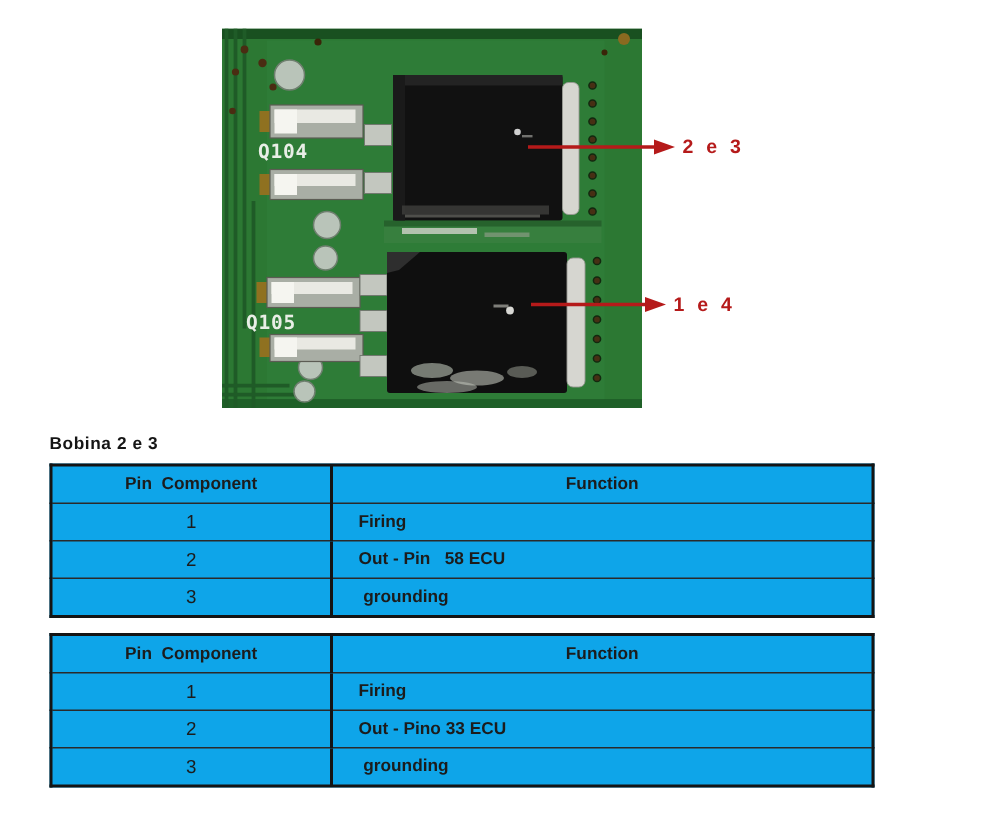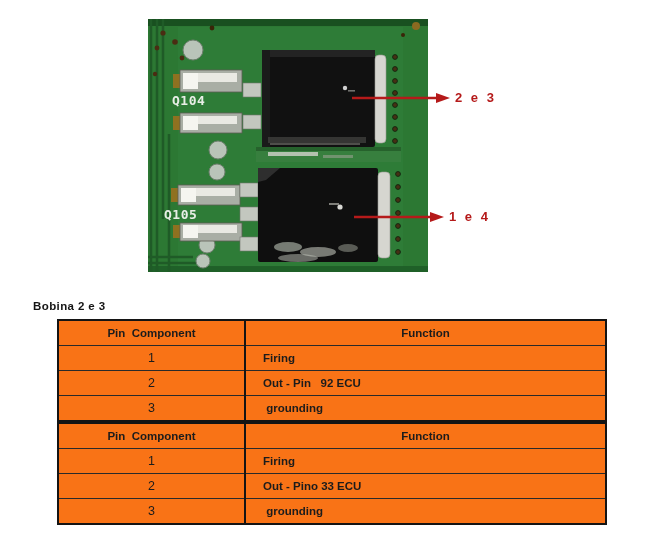--- a/index.html
+++ b/index.html
@@ -17,33 +17,33 @@
 
   
   .annotation{
     position:absolute;height:16px;display:flex;align-items:center;
   }
   .annotation .label{
     margin-left:5px;font-size:13px;font-weight:bold;color:#b51a1a;
     letter-spacing:2.5px;white-space:pre;line-height:16px;
   }
   #annotation-1{left:350px;top:90px;text-align:right;}
-  #annotation-2{left:354px;top:209px;}
+  #annotation-2{left:354px;top:195px;}
 
   
   .table-block{position:absolute;left:33px;width:604px;}
-  #table-block-1{top:300px;}
+  #table-block-1{top:290px;}
   #table-block-2{top:422px;}
   .tbl-title{
     font-size:11.5px;font-weight:bold;color:#151515;
     letter-spacing:0.4px;margin:0 0 7px 0;white-space:pre;
   }
   table.tbl{
     border-collapse:collapse;width:550px;table-layout:fixed;
-    border:2px solid #141414;background:#f97316;margin-left:24px;
+    border:2px solid #141414;background:#0ea5e9;
   }
   .tbl th,.tbl td{
     border:1px solid #2a2a2a;color:#1c1c1c;white-space:pre;
     overflow:hidden;
   }
   .tbl th{height:22px;font-size:11.5px;font-weight:bold;text-align:center;}
   .tbl td{height:22px;}
   .col-pin{width:187px;}
   td.pin{text-align:center;font-size:12.5px;font-weight:normal;border-right:2px solid #141414;}
   th.pin-h{border-right:2px solid #141414;}
@@ -202,21 +202,21 @@
           <th>Function</th>
         </tr>
       </thead>
       <tbody>
         <tr>
           <td class="pin">1</td>
           <td class="func">Firing</td>
         </tr>
         <tr>
           <td class="pin">2</td>
-          <td class="func">Out - Pin   92 ECU</td>
+          <td class="func">Out - Pin   58 ECU</td>
         </tr>
         <tr>
           <td class="pin">3</td>
           <td class="func"> grounding</td>
         </tr>
       </tbody>
     </table>
   </div>
 
   <div class="table-block" id="table-block-2">

